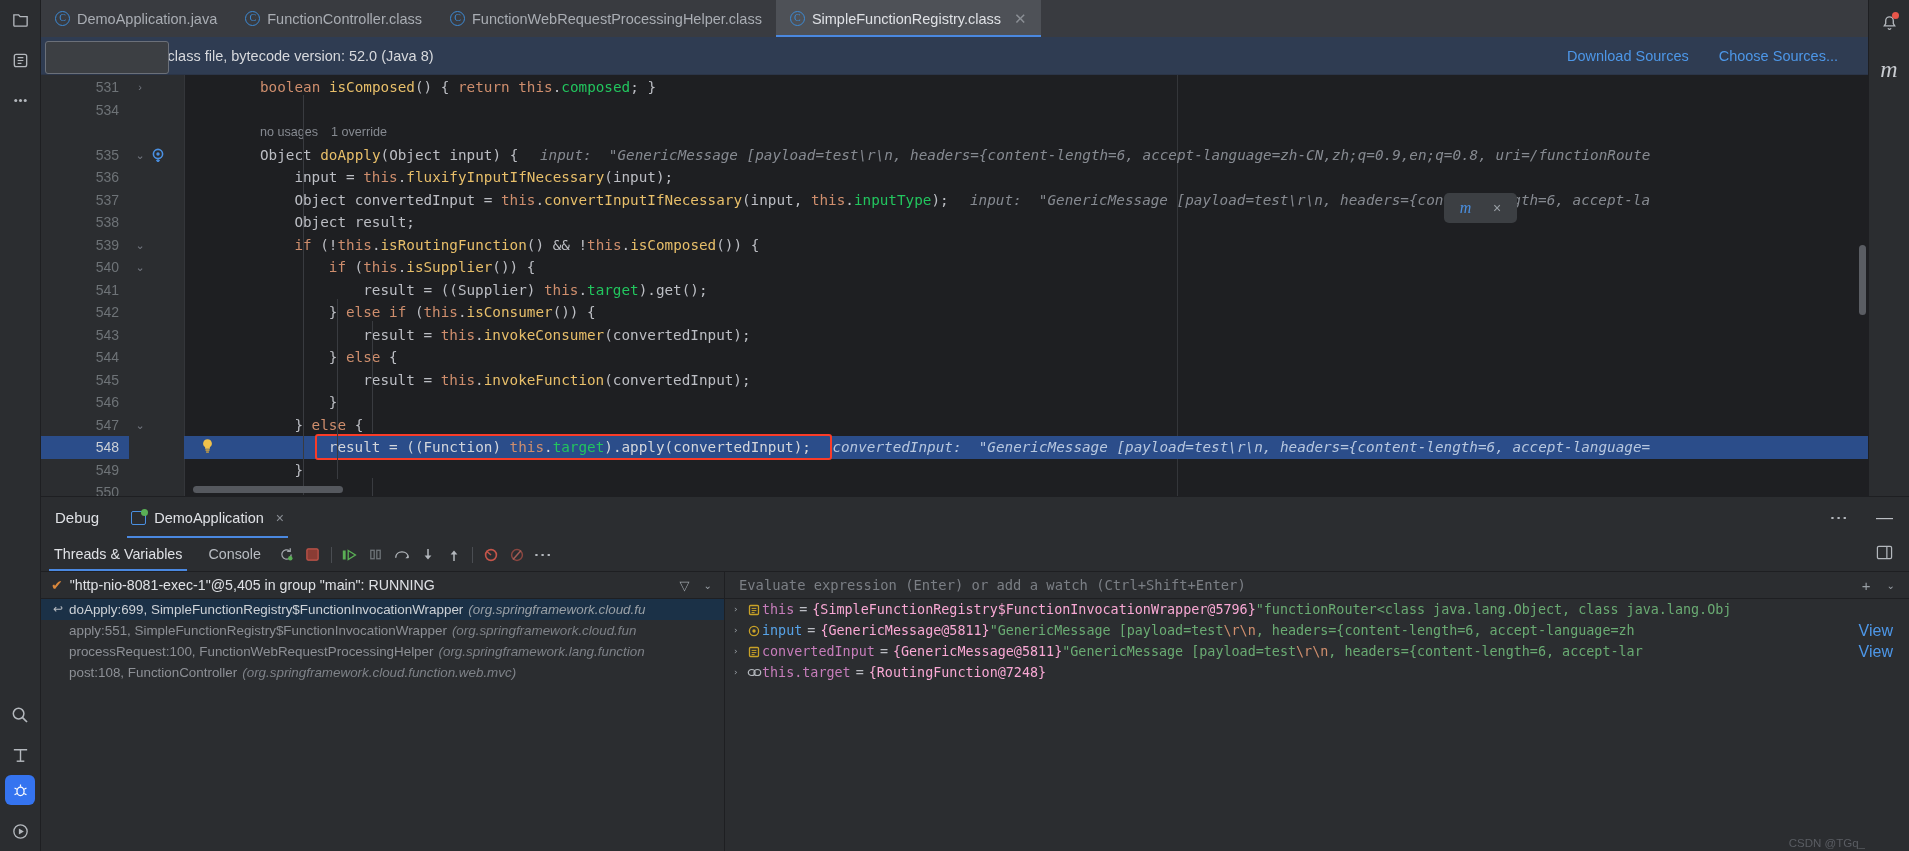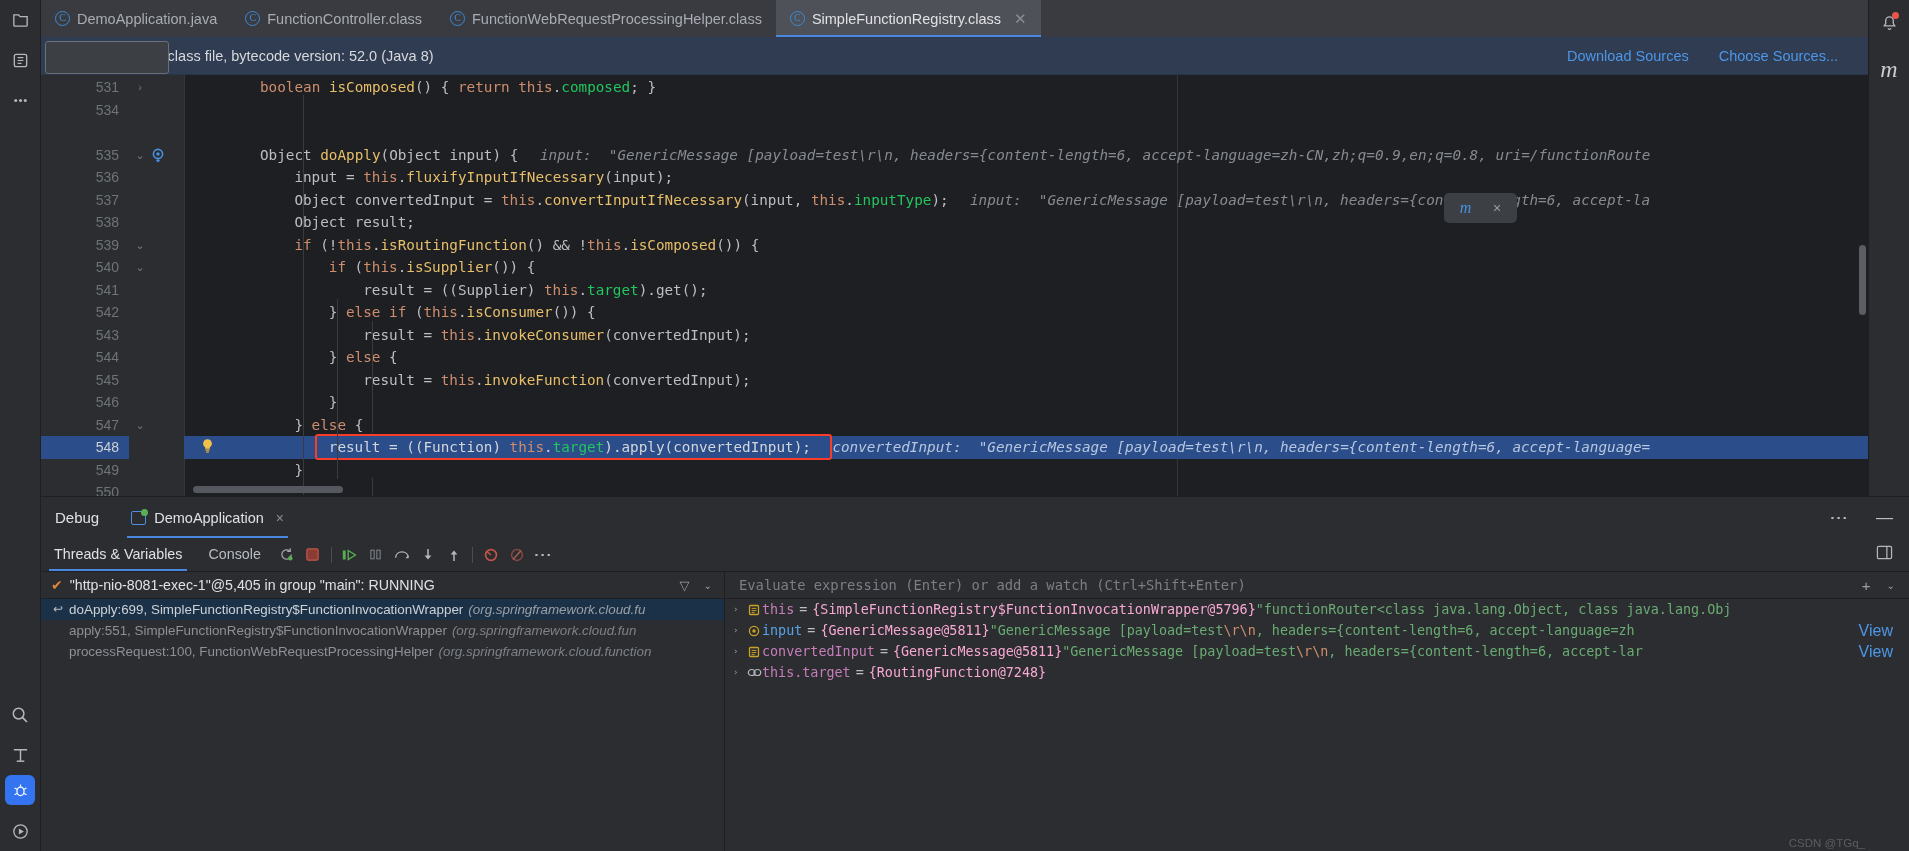--- a/index.html
+++ b/index.html
@@ -370,20 +370,21 @@
   </div>
   <div class="banner-box"></div>
 
   <div class="editor">
     <div class="gutter-bg"></div>
     <div class="vline" style="left:143px;"></div>
     <div class="vline" style="left:1136px;"></div>
     <div class="code-area" id="code-area">
         <div class="ln" style="top: 1px;"><span class="lnum">531</span><span class="fold">›</span><span class="ctext" style="left: 219px;"><span class="kw">boolean</span><span class="id"> </span><span class="meth">isComposed</span><span class="punc">() { </span><span class="kw">return</span><span class="id"> </span><span class="kw">this</span><span class="punc">.</span><span class="fld">composed</span><span class="punc">; }</span></span></div>
         <div class="ln" style="top: 23.5px;"><span class="lnum">534</span><span class="ctext" style="left: 219px;"></span></div>
+        <div class="ln" style="top: 46px;"><span class="ctext usage" style="left: 219px;">no usages</span><span class="ctext usage" style="left: 290px;">1 override</span></div>
         <div class="ln" style="top: 68.5px;"><span class="lnum">535</span><span class="fold">⌄</span><span class="gutter-icon-blue" style="left: 110px; top: 3px;"><svg width="14" height="14" viewBox="0 0 14 14">
               <circle cx="7" cy="6" r="4.6" fill="none" stroke="#4a90e2" stroke-width="1.6"></circle>
               <circle cx="7" cy="6" r="1.7" fill="#4a90e2"></circle>
               <path d="M7 10.5v3M5.4 12.2 7 13.8 8.6 12.2" stroke="#4a90e2" stroke-width="1.2" fill="none"></path>
             </svg></span><span class="ctext" style="left: 219px;"><span class="id">Object</span><span class="id"> </span><span class="meth">doApply</span><span class="punc">(</span><span class="id">Object</span><span class="punc"> input) {</span></span><span class="ctext hint" style="left: 499px;">input:  "GenericMessage [payload=test\r\n, headers={content-length=6, accept-language=zh-CN,zh;q=0.9,en;q=0.8, uri=/functionRoute</span></div>
         <div class="ln" style="top: 91px;"><span class="lnum">536</span><span class="ctext" style="left: 253.4px;"><span class="id">input </span><span class="punc">= </span><span class="kw">this</span><span class="punc">.</span><span class="meth">fluxifyInputIfNecessary</span><span class="punc">(input);</span></span></div>
         <div class="ln" style="top: 113.5px;"><span class="lnum">537</span><span class="ctext" style="left: 253.4px;"><span class="id">Object convertedInput </span><span class="punc">= </span><span class="kw">this</span><span class="punc">.</span><span class="meth">convertInputIfNecessary</span><span class="punc">(input, </span><span class="kw">this</span><span class="punc">.</span><span class="fld">inputType</span><span class="punc">);</span></span><span class="ctext hint" style="left: 929px;">input:  "GenericMessage [payload=test\r\n, headers={content-length=6, accept-la</span></div>
         <div class="ln" style="top: 136px;"><span class="lnum">538</span><span class="ctext" style="left: 253.4px;"><span class="id">Object result;</span></span></div>
         <div class="ln" style="top: 158.5px;"><span class="lnum">539</span><span class="fold">⌄</span><span class="ctext" style="left: 253.4px;"><span class="kw">if</span><span class="punc"> (!</span><span class="kw">this</span><span class="punc">.</span><span class="meth">isRoutingFunction</span><span class="punc">() &amp;&amp; !</span><span class="kw">this</span><span class="punc">.</span><span class="meth">isComposed</span><span class="punc">()) {</span></span></div>
         <div class="ln" style="top: 181px;"><span class="lnum">540</span><span class="fold">⌄</span><span class="ctext" style="left: 287.8px;"><span class="kw">if</span><span class="punc"> (</span><span class="kw">this</span><span class="punc">.</span><span class="meth">isSupplier</span><span class="punc">()) {</span></span></div>
@@ -531,21 +532,25 @@
           <span class="fa">↩</span>
           <span>doApply:699, SimpleFunctionRegistry$FunctionInvocationWrapper</span>
           <span class="pkg">(org.springframework.cloud.fu</span>
         </div>
         <div class="frame frame-indent">
           <span>apply:551, SimpleFunctionRegistry$FunctionInvocationWrapper</span>
           <span class="pkg">(org.springframework.cloud.fun</span>
         </div>
         <div class="frame frame-indent">
           <span>processRequest:100, FunctionWebRequestProcessingHelper</span>
-          <span class="pkg">(org.springframework.cloud.function</span>
+          <span class="pkg">(org.springframework.lang.function</span>
+        </div>
+        <div class="frame frame-indent">
+          <span>post:108, FunctionController</span>
+          <span class="pkg">(org.springframework.cloud.function.web.mvc)</span>
         </div>
       </div>
 
     <div class="evalbar">
       <span class="etext">Evaluate expression (Enter) or add a watch (Ctrl+Shift+Enter)</span>
       <div class="eright">
         <span class="plus">+</span>
         <span class="chev">⌄</span>
       </div>
     </div>

